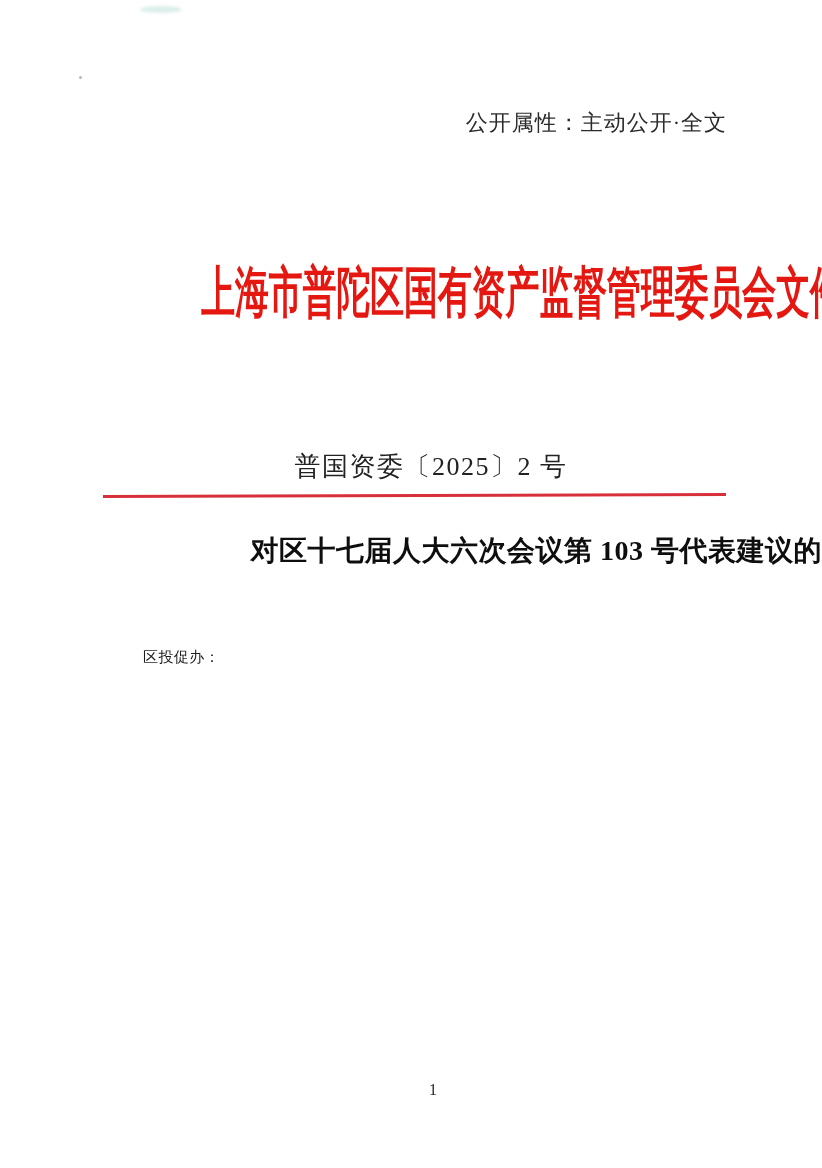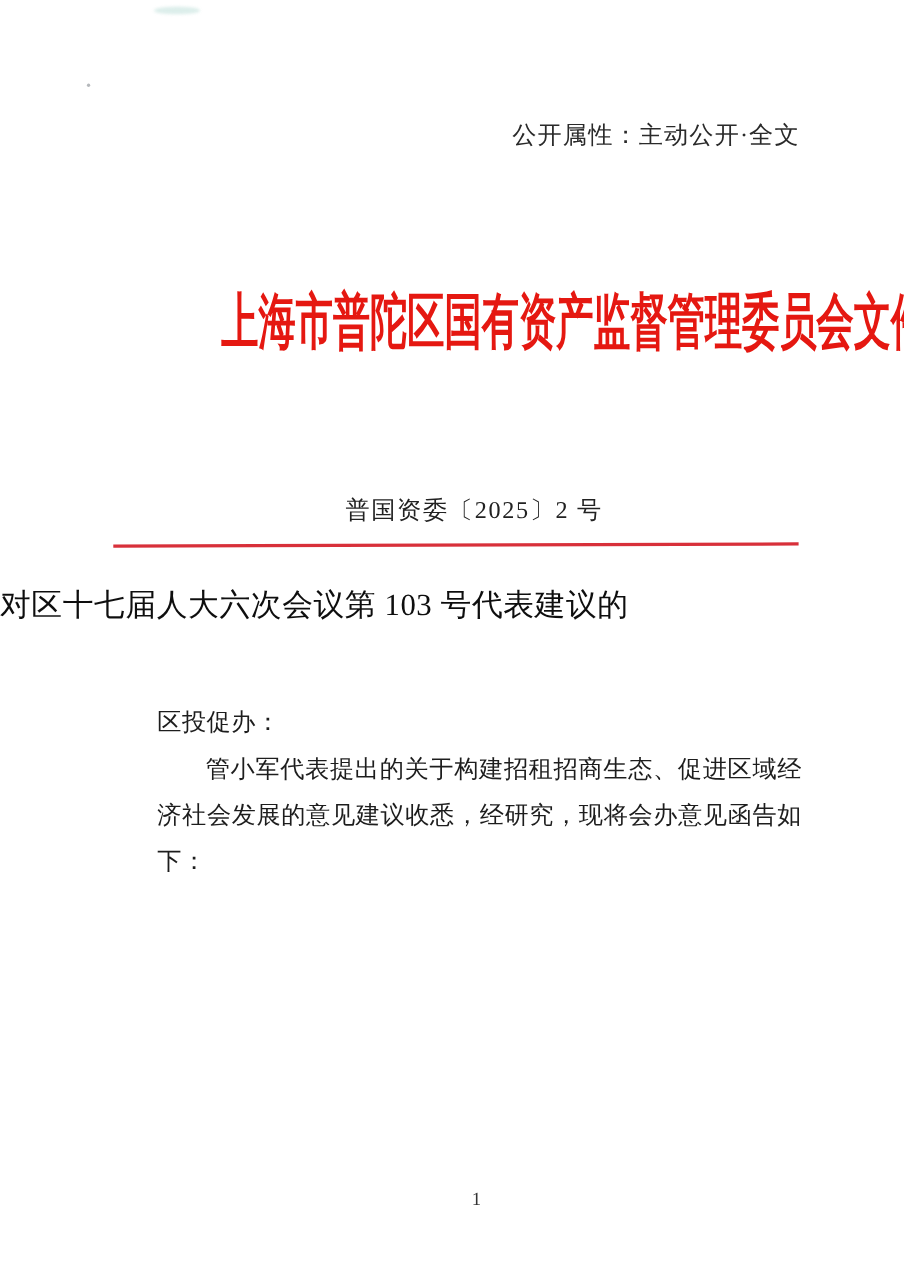--- a/index.html
+++ b/index.html
@@ -47,56 +47,56 @@
     letter-spacing: 0px;
   }
 
   
   .doc-number {
     position: absolute;
     top: 449px;
     left: 40px;
     right: 0;
     text-align: center;
-    font-size: 22px;
+    font-size: 26px;
     letter-spacing: 1.5px;
     color: #222;
   }
 
   
   .red-rule {
     position: absolute;
     top: 494px;
     left: 103px;
     width: 623px;
     height: 2.5px;
     transform: rotate(-0.18deg);
   }
 
   
   .doc-title {
     position: absolute;
     top: 527px;
     left: 0;
     width: 100%;
-    text-align: left;
+    text-align: right;
     font-size: 28px;
-    font-weight: normal;
+    font-weight: bold;
     line-height: 47px;
     color: #0e0e0e;
     letter-spacing: 0.5px;
   }
 
   
   .body-text {
     position: absolute;
     top: 636px;
     left: 143px;
     width: 586px;
-    font-size: 22px;
+    font-size: 15px;
     line-height: 42px;
     text-align: justify;
     letter-spacing: 0.4px;
     color: #1d1d1d;
   }
   .body-text p.indent { text-indent: 2em; }
 
   
   .page-number {
     position: absolute;
@@ -148,18 +148,17 @@
   <div class="doc-number">普国资委〔2025〕2 号</div>
 
   <div class="red-rule" id="red-rule" style="background: rgb(216, 48, 58);"></div>
 
   <div class="doc-title">
     <div>对区十七届人大六次会议第 103 号代表建议的</div>
   </div>
 
   <div class="body-text">
     <p>区投促办：</p>
-    <p class="indent">管小军代表提出的关于构建招租招商生态、促进区域经济社会发展的意见建议收悉，经研究，现将会办意见函告如下：</p>
   </div>
 
   <div class="page-number">1</div>
 
 </div>
 
 </body></html>

